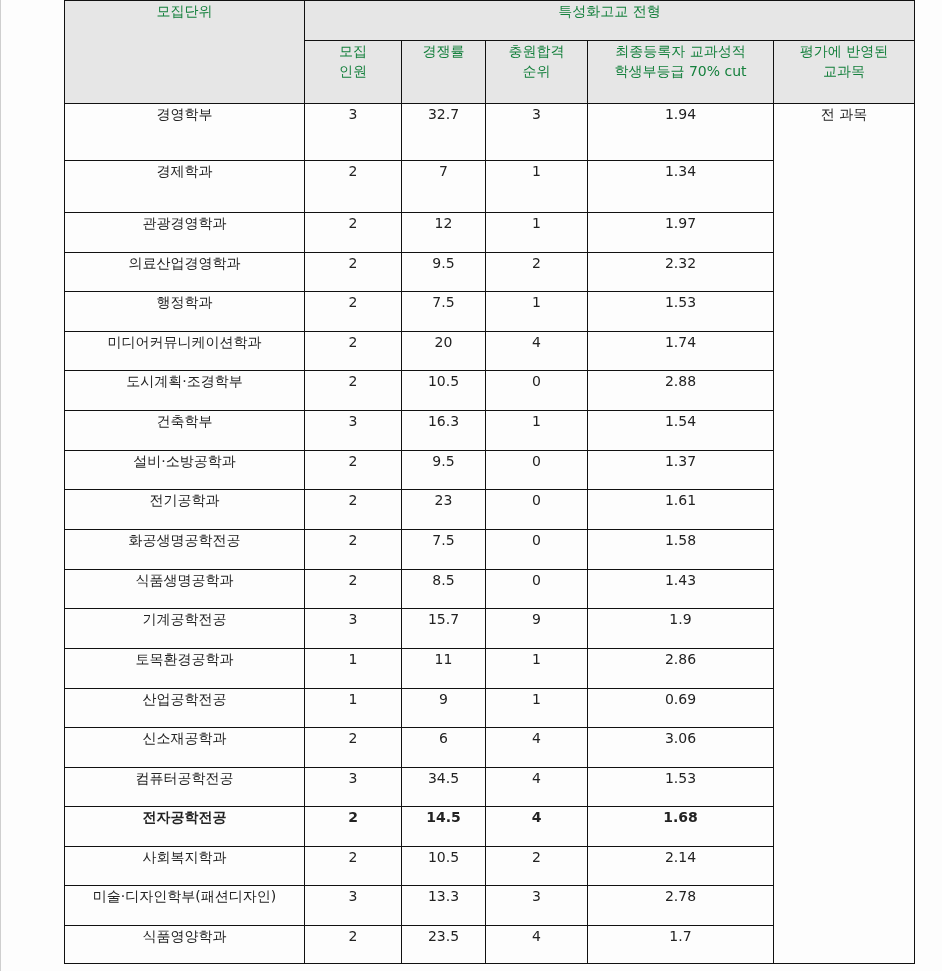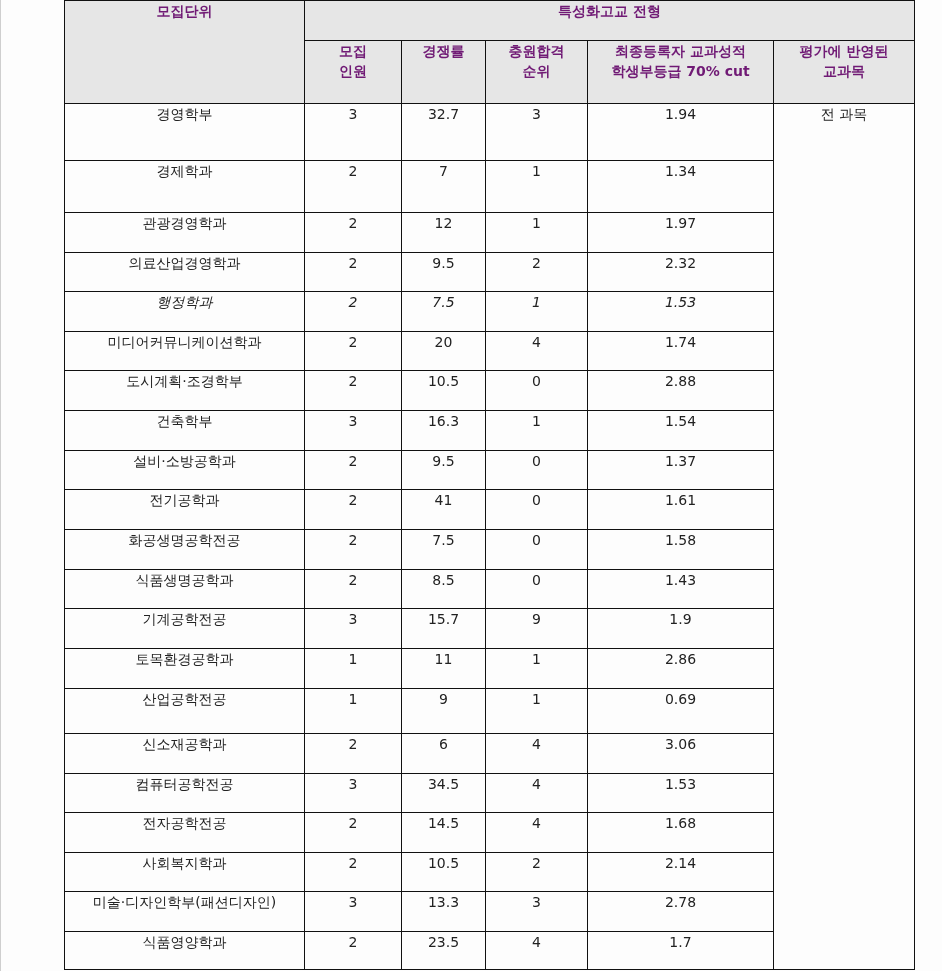--- a/index.html
+++ b/index.html
@@ -29,22 +29,22 @@
       border: 1.5px solid #111;
       padding: 0;
       text-align: center;
       vertical-align: top;
       font-size: 14px;
       line-height: 20px;
       box-sizing: border-box;
     }
     table.admissions th {
       background: #e6e6e6;
-      font-weight: bold;
-      color: #701a75;
+      font-weight: normal;
+      color: #15803d;
       font-size: 14px;
     }
     th.h-unit { padding-top: 4px; }
     th.h-group { height: 40px; padding-top: 4px; }
     th.h-sub { height: 63px; padding-top: 3px; }
     td { background: #fdfdfd; }
     td.cell { padding-top: 6px; }
     td.subjects { padding-top: 6px; }
     .num { font-family: "DejaVu Sans", sans-serif; font-size: 13px; }
     .line { display: block; }
@@ -109,21 +109,21 @@
         <td class="cell num">1</td>
         <td class="cell num">1.97</td>
       </tr>
       <tr style="height: 39px;">
         <td class="cell ">의료산업경영학과</td>
         <td class="cell num">2</td>
         <td class="cell num">9.5</td>
         <td class="cell num">2</td>
         <td class="cell num">2.32</td>
       </tr>
-      <tr style="height: 40px; font-style: italic;">
+      <tr style="height: 40px;">
         <td class="cell ">행정학과</td>
         <td class="cell num">2</td>
         <td class="cell num">7.5</td>
         <td class="cell num">1</td>
         <td class="cell num">1.53</td>
       </tr>
       <tr style="height: 39px;">
         <td class="cell ">미디어커뮤니케이션학과</td>
         <td class="cell num">2</td>
         <td class="cell num">20</td>
@@ -147,21 +147,21 @@
       <tr style="height: 39px; margin-top: 16px;">
         <td class="cell ">설비·소방공학과</td>
         <td class="cell num">2</td>
         <td class="cell num">9.5</td>
         <td class="cell num">0</td>
         <td class="cell num">1.37</td>
       </tr>
       <tr style="height: 40px;">
         <td class="cell ">전기공학과</td>
         <td class="cell num">2</td>
-        <td class="cell num">41</td>
+        <td class="cell num">23</td>
         <td class="cell num">0</td>
         <td class="cell num">1.61</td>
       </tr>
       <tr style="height: 40px;">
         <td class="cell ">화공생명공학전공</td>
         <td class="cell num">2</td>
         <td class="cell num">7.5</td>
         <td class="cell num">0</td>
         <td class="cell num">1.58</td>
       </tr>
@@ -179,42 +179,42 @@
         <td class="cell num">9</td>
         <td class="cell num">1.9</td>
       </tr>
       <tr style="height: 40px; padding-left: 13px;">
         <td class="cell ">토목환경공학과</td>
         <td class="cell num">1</td>
         <td class="cell num">11</td>
         <td class="cell num">1</td>
         <td class="cell num">2.86</td>
       </tr>
-      <tr style="height: 45px;">
+      <tr style="height: 39px;">
         <td class="cell ">산업공학전공</td>
         <td class="cell num">1</td>
         <td class="cell num">9</td>
         <td class="cell num">1</td>
         <td class="cell num">0.69</td>
       </tr>
       <tr style="height: 40px; margin-left: 18px;">
         <td class="cell ">신소재공학과</td>
         <td class="cell num">2</td>
         <td class="cell num">6</td>
         <td class="cell num">4</td>
         <td class="cell num">3.06</td>
       </tr>
       <tr style="height: 39px;">
         <td class="cell ">컴퓨터공학전공</td>
         <td class="cell num">3</td>
         <td class="cell num">34.5</td>
         <td class="cell num">4</td>
         <td class="cell num">1.53</td>
       </tr>
-      <tr style="height: 40px;">
+      <tr style="height: 40px; font-weight: bold;">
         <td class="cell ">전자공학전공</td>
         <td class="cell num">2</td>
         <td class="cell num">14.5</td>
         <td class="cell num">4</td>
         <td class="cell num">1.68</td>
       </tr>
       <tr style="height: 39px;">
         <td class="cell ">사회복지학과</td>
         <td class="cell num">2</td>
         <td class="cell num">10.5</td>

